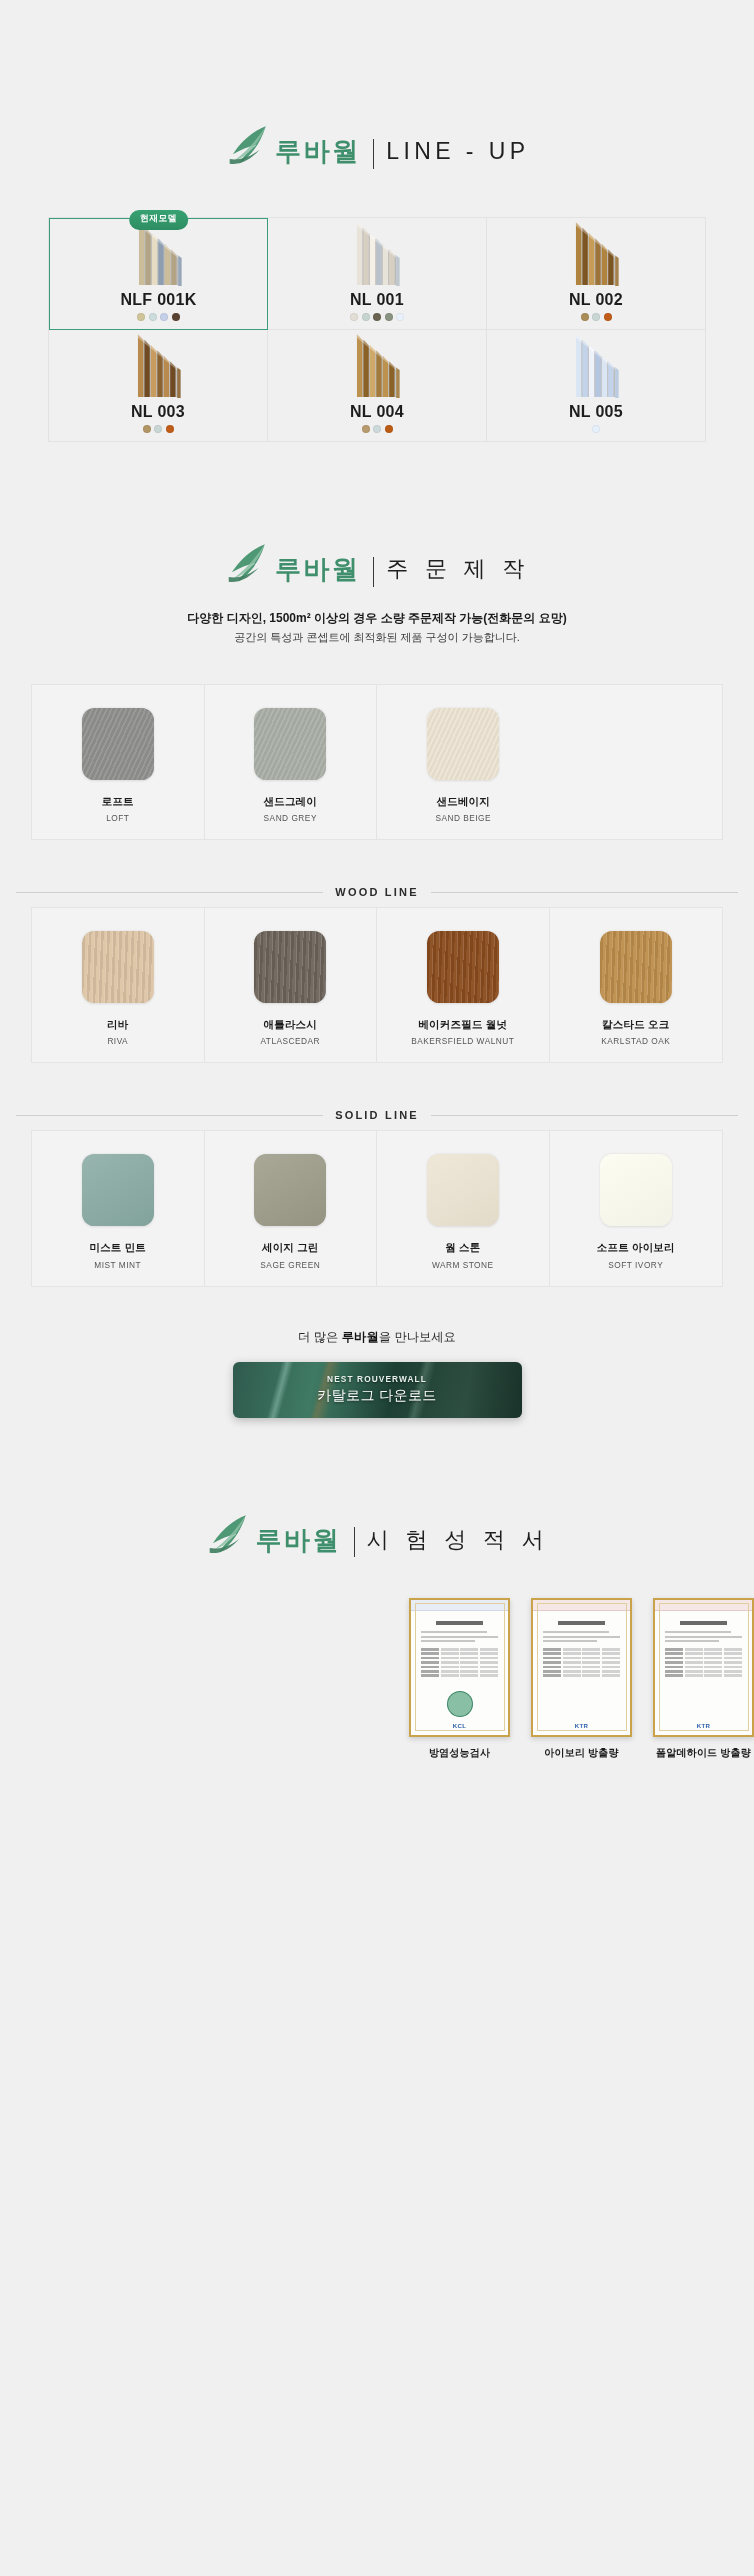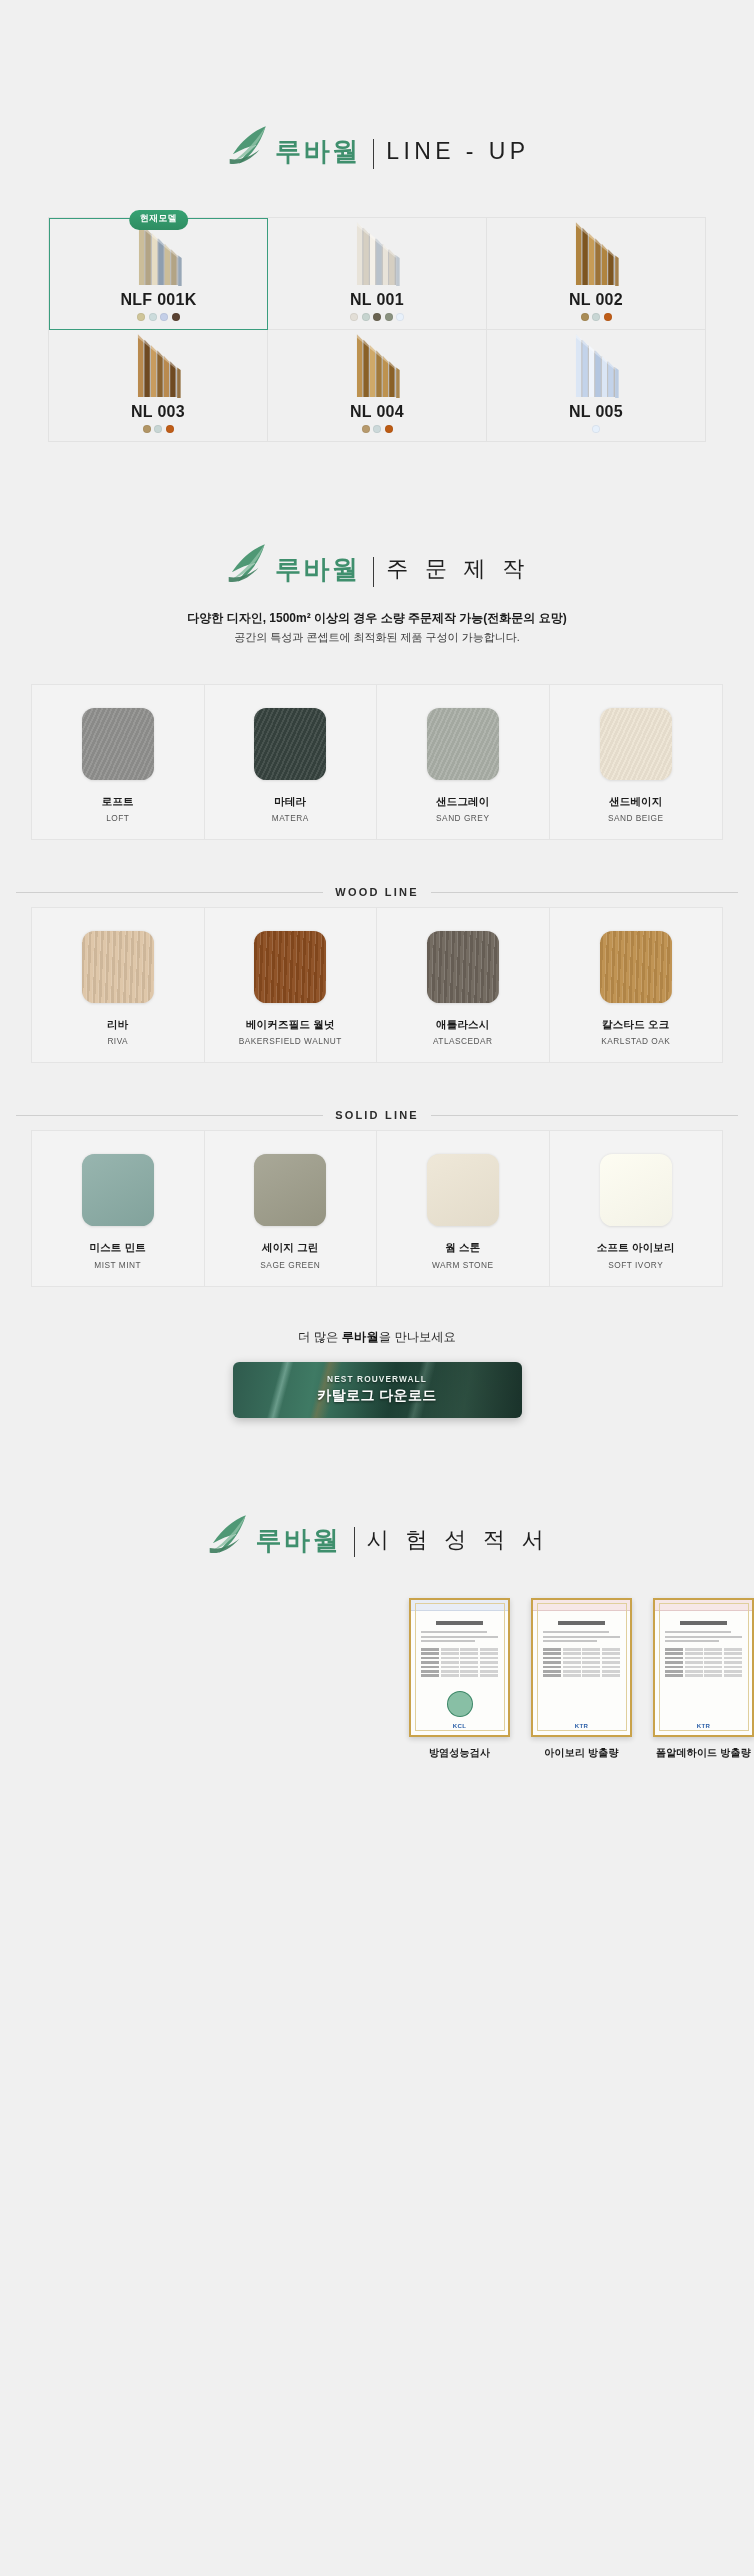--- a/index.html
+++ b/index.html
@@ -222,21 +222,21 @@
       linear-gradient(260deg, rgba(0,0,0,0.30), transparent 60%);
   }
   .cta-en {
     position: relative;
     font-size: 8.3px; color: #e8f2ee; letter-spacing: 1.1px;
     font-weight: 600; margin-bottom: 2.6px;
     text-shadow: 0 0.9px 1.8px rgba(0,0,0,0.5);
   }
   .cta-kr {
     position: relative;
-    font-size: 14px; color: #ffffff; font-weight: 700; letter-spacing: 0.4px;
+    font-size: 14px; color: #ffffff; font-weight: 400; letter-spacing: 0.4px;
     text-shadow: 0 0.9px 2.6px rgba(0,0,0,0.55);
   }
 
   
   .cert-row {
     display: flex;
     justify-content: flex-end;
     gap: 21px;
   }
   .cert-item { width: 101px; text-align: center; }
@@ -495,25 +495,20 @@
   <div id="lines-container">
       <div>
     <div class="mat-wrap">
       <div class="mat-grid">
     <div class="mat-cell">
       <div class="swatch-box stone" style="background:#8f8f8d"></div>
       <div class="mat-kr">로프트</div>
       <div class="mat-en">LOFT</div>
     </div>
     <div class="mat-cell">
-      <div class="swatch-box stone" style="background:#36423e"></div>
-      <div class="mat-kr">마테라</div>
-      <div class="mat-en">MATERA</div>
-    </div>
-    <div class="mat-cell">
       <div class="swatch-box stone" style="background:#a9aea6"></div>
       <div class="mat-kr">샌드그레이</div>
       <div class="mat-en">SAND GREY</div>
     </div>
     <div class="mat-cell">
       <div class="swatch-box stone" style="background:#ece3d2"></div>
       <div class="mat-kr">샌드베이지</div>
       <div class="mat-en">SAND BEIGE</div>
     </div>
           </div>
@@ -526,28 +521,28 @@
       <span class="line-rule"></span>
     </div>
     <div class="mat-wrap">
       <div class="mat-grid">
     <div class="mat-cell">
       <div class="swatch-box wood" style="background:#ddc4a5"></div>
       <div class="mat-kr">리바</div>
       <div class="mat-en">RIVA</div>
     </div>
     <div class="mat-cell">
+      <div class="swatch-box wood" style="background:#6d645a"></div>
+      <div class="mat-kr">애틀라스시</div>
+      <div class="mat-en">ATLASCEDAR</div>
+    </div>
+    <div class="mat-cell">
       <div class="swatch-box wood" style="background:#8a4b1e"></div>
       <div class="mat-kr">베이커즈필드 월넛</div>
       <div class="mat-en">BAKERSFIELD WALNUT</div>
-    </div>
-    <div class="mat-cell">
-      <div class="swatch-box wood" style="background:#6d645a"></div>
-      <div class="mat-kr">애틀라스시</div>
-      <div class="mat-en">ATLASCEDAR</div>
     </div>
     <div class="mat-cell">
       <div class="swatch-box wood" style="background:#bd8e4b"></div>
       <div class="mat-kr">칼스타드 오크</div>
       <div class="mat-en">KARLSTAD OAK</div>
     </div>
           </div>
     </div>
       </div>
       <div style="margin-top: 46px;">

